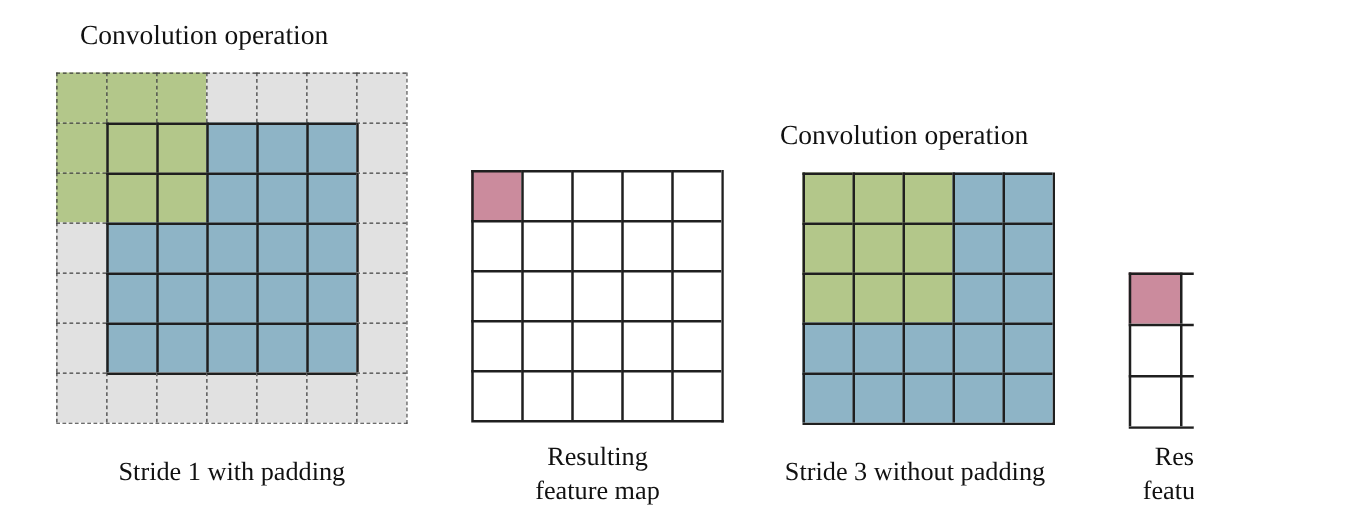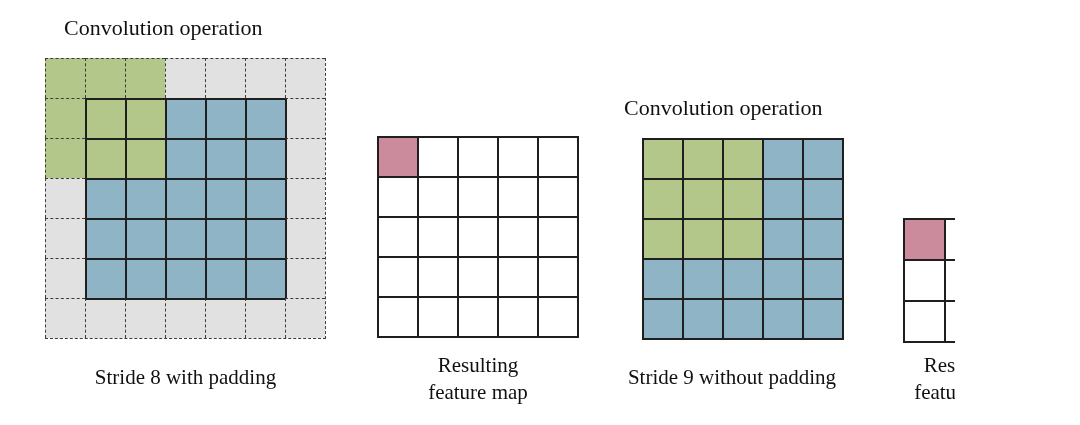--- a/index.html
+++ b/index.html
@@ -113,21 +113,21 @@
         <div class="grid-cell" style="width: 40px; height: 40px; background: rgb(225, 225, 225); border-top: 1px dashed rgb(60, 60, 60); border-left: 1px dashed rgb(60, 60, 60);"></div>
         <div class="grid-cell" style="width: 40px; height: 40px; background: rgb(225, 225, 225); border-top: 2px solid rgb(31, 31, 31); border-left: 1px dashed rgb(60, 60, 60);"></div>
         <div class="grid-cell" style="width: 40px; height: 40px; background: rgb(225, 225, 225); border-top: 2px solid rgb(31, 31, 31); border-left: 1px dashed rgb(60, 60, 60);"></div>
         <div class="grid-cell" style="width: 40px; height: 40px; background: rgb(225, 225, 225); border-top: 2px solid rgb(31, 31, 31); border-left: 1px dashed rgb(60, 60, 60);"></div>
         <div class="grid-cell" style="width: 40px; height: 40px; background: rgb(225, 225, 225); border-top: 2px solid rgb(31, 31, 31); border-left: 1px dashed rgb(60, 60, 60);"></div>
         <div class="grid-cell" style="width: 40px; height: 40px; background: rgb(225, 225, 225); border-top: 2px solid rgb(31, 31, 31); border-left: 1px dashed rgb(60, 60, 60);"></div>
         <div class="grid-cell" style="width: 40px; height: 40px; background: rgb(225, 225, 225); border-top: 1px dashed rgb(60, 60, 60); border-left: 1px dashed rgb(60, 60, 60);"></div>
       </div>
     </div>
 
-  <div class="caption" style="left:45px; top:364px; width:281px;">Stride 8 with padding</div>
+  <div class="caption" style="left:45px; top:364px; width:281px;">Stride 1 with padding</div>
 
   <div class="grid" style="left: 377px; top: 136px; border-right: 2px solid rgb(31, 31, 31); border-bottom: 2px solid rgb(31, 31, 31);">
       <div class="grid-row">
         <div class="grid-cell" style="width: 40px; height: 40px; background: rgb(203, 139, 157); border-top: 2px solid rgb(31, 31, 31); border-left: 2px solid rgb(31, 31, 31);"></div>
         <div class="grid-cell" style="width: 40px; height: 40px; background: rgb(255, 255, 255); border-top: 2px solid rgb(31, 31, 31); border-left: 2px solid rgb(31, 31, 31);"></div>
         <div class="grid-cell" style="width: 40px; height: 40px; background: rgb(255, 255, 255); border-top: 2px solid rgb(31, 31, 31); border-left: 2px solid rgb(31, 31, 31);"></div>
         <div class="grid-cell" style="width: 40px; height: 40px; background: rgb(255, 255, 255); border-top: 2px solid rgb(31, 31, 31); border-left: 2px solid rgb(31, 31, 31);"></div>
         <div class="grid-cell" style="width: 40px; height: 40px; background: rgb(255, 255, 255); border-top: 2px solid rgb(31, 31, 31); border-left: 2px solid rgb(31, 31, 31);"></div>
       </div>
       <div class="grid-row">
@@ -198,21 +198,21 @@
       </div>
       <div class="grid-row">
         <div class="grid-cell" style="width: 40px; height: 40px; background: rgb(142, 180, 198); border-top: 2px solid rgb(31, 31, 31); border-left: 2px solid rgb(31, 31, 31);"></div>
         <div class="grid-cell" style="width: 40px; height: 40px; background: rgb(142, 180, 198); border-top: 2px solid rgb(31, 31, 31); border-left: 2px solid rgb(31, 31, 31);"></div>
         <div class="grid-cell" style="width: 40px; height: 40px; background: rgb(142, 180, 198); border-top: 2px solid rgb(31, 31, 31); border-left: 2px solid rgb(31, 31, 31);"></div>
         <div class="grid-cell" style="width: 40px; height: 40px; background: rgb(142, 180, 198); border-top: 2px solid rgb(31, 31, 31); border-left: 2px solid rgb(31, 31, 31);"></div>
         <div class="grid-cell" style="width: 40px; height: 40px; background: rgb(142, 180, 198); border-top: 2px solid rgb(31, 31, 31); border-left: 2px solid rgb(31, 31, 31);"></div>
       </div>
     </div>
 
-  <div class="caption" style="left:607px; top:364px; width:250px;">Stride 9 without padding</div>
+  <div class="caption" style="left:607px; top:364px; width:250px;">Stride 3 without padding</div>
 
   <div class="grid" style="left: 903px; top: 218px; border-right: 2px solid rgb(31, 31, 31); border-bottom: 2px solid rgb(31, 31, 31);">
       <div class="grid-row">
         <div class="grid-cell" style="width: 41px; height: 41px; background: rgb(203, 139, 157); border-top: 2px solid rgb(31, 31, 31); border-left: 2px solid rgb(31, 31, 31);"></div>
         <div class="grid-cell" style="width: 41px; height: 41px; background: rgb(255, 255, 255); border-top: 2px solid rgb(31, 31, 31); border-left: 2px solid rgb(31, 31, 31);"></div>
         <div class="grid-cell" style="width: 41px; height: 41px; background: rgb(255, 255, 255); border-top: 2px solid rgb(31, 31, 31); border-left: 2px solid rgb(31, 31, 31);"></div>
       </div>
       <div class="grid-row">
         <div class="grid-cell" style="width: 41px; height: 41px; background: rgb(255, 255, 255); border-top: 2px solid rgb(31, 31, 31); border-left: 2px solid rgb(31, 31, 31);"></div>
         <div class="grid-cell" style="width: 41px; height: 41px; background: rgb(255, 255, 255); border-top: 2px solid rgb(31, 31, 31); border-left: 2px solid rgb(31, 31, 31);"></div>

